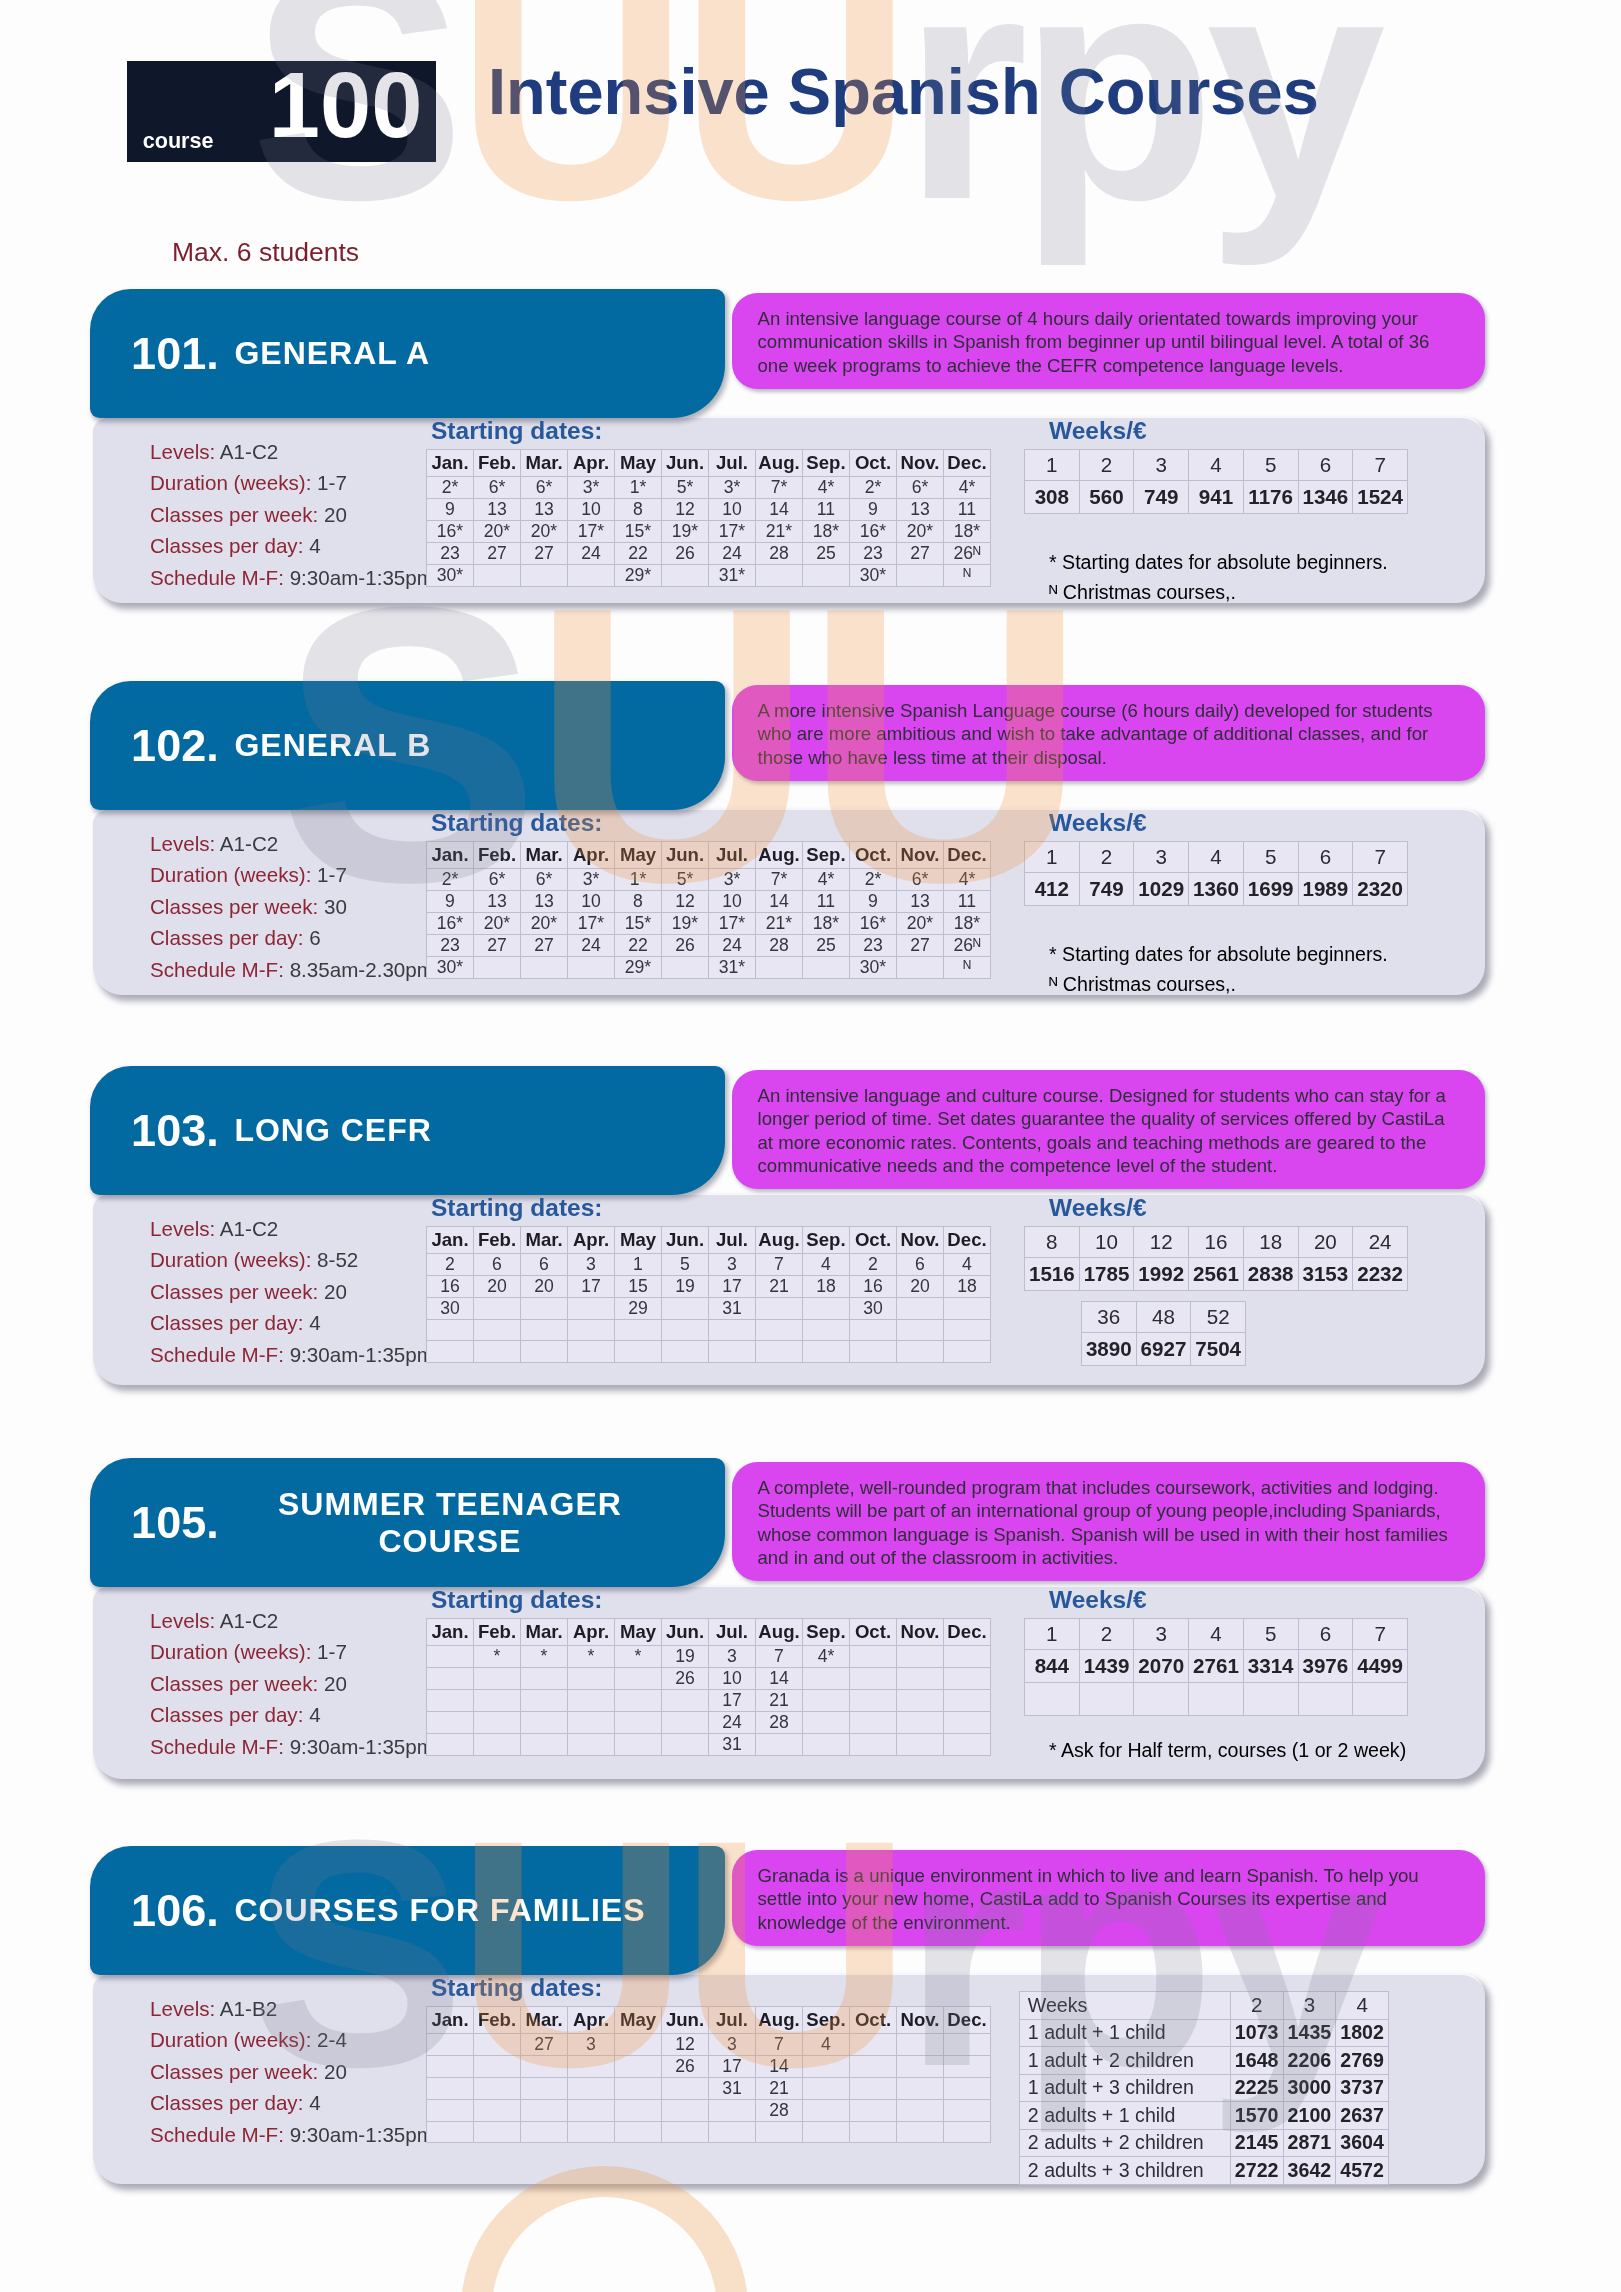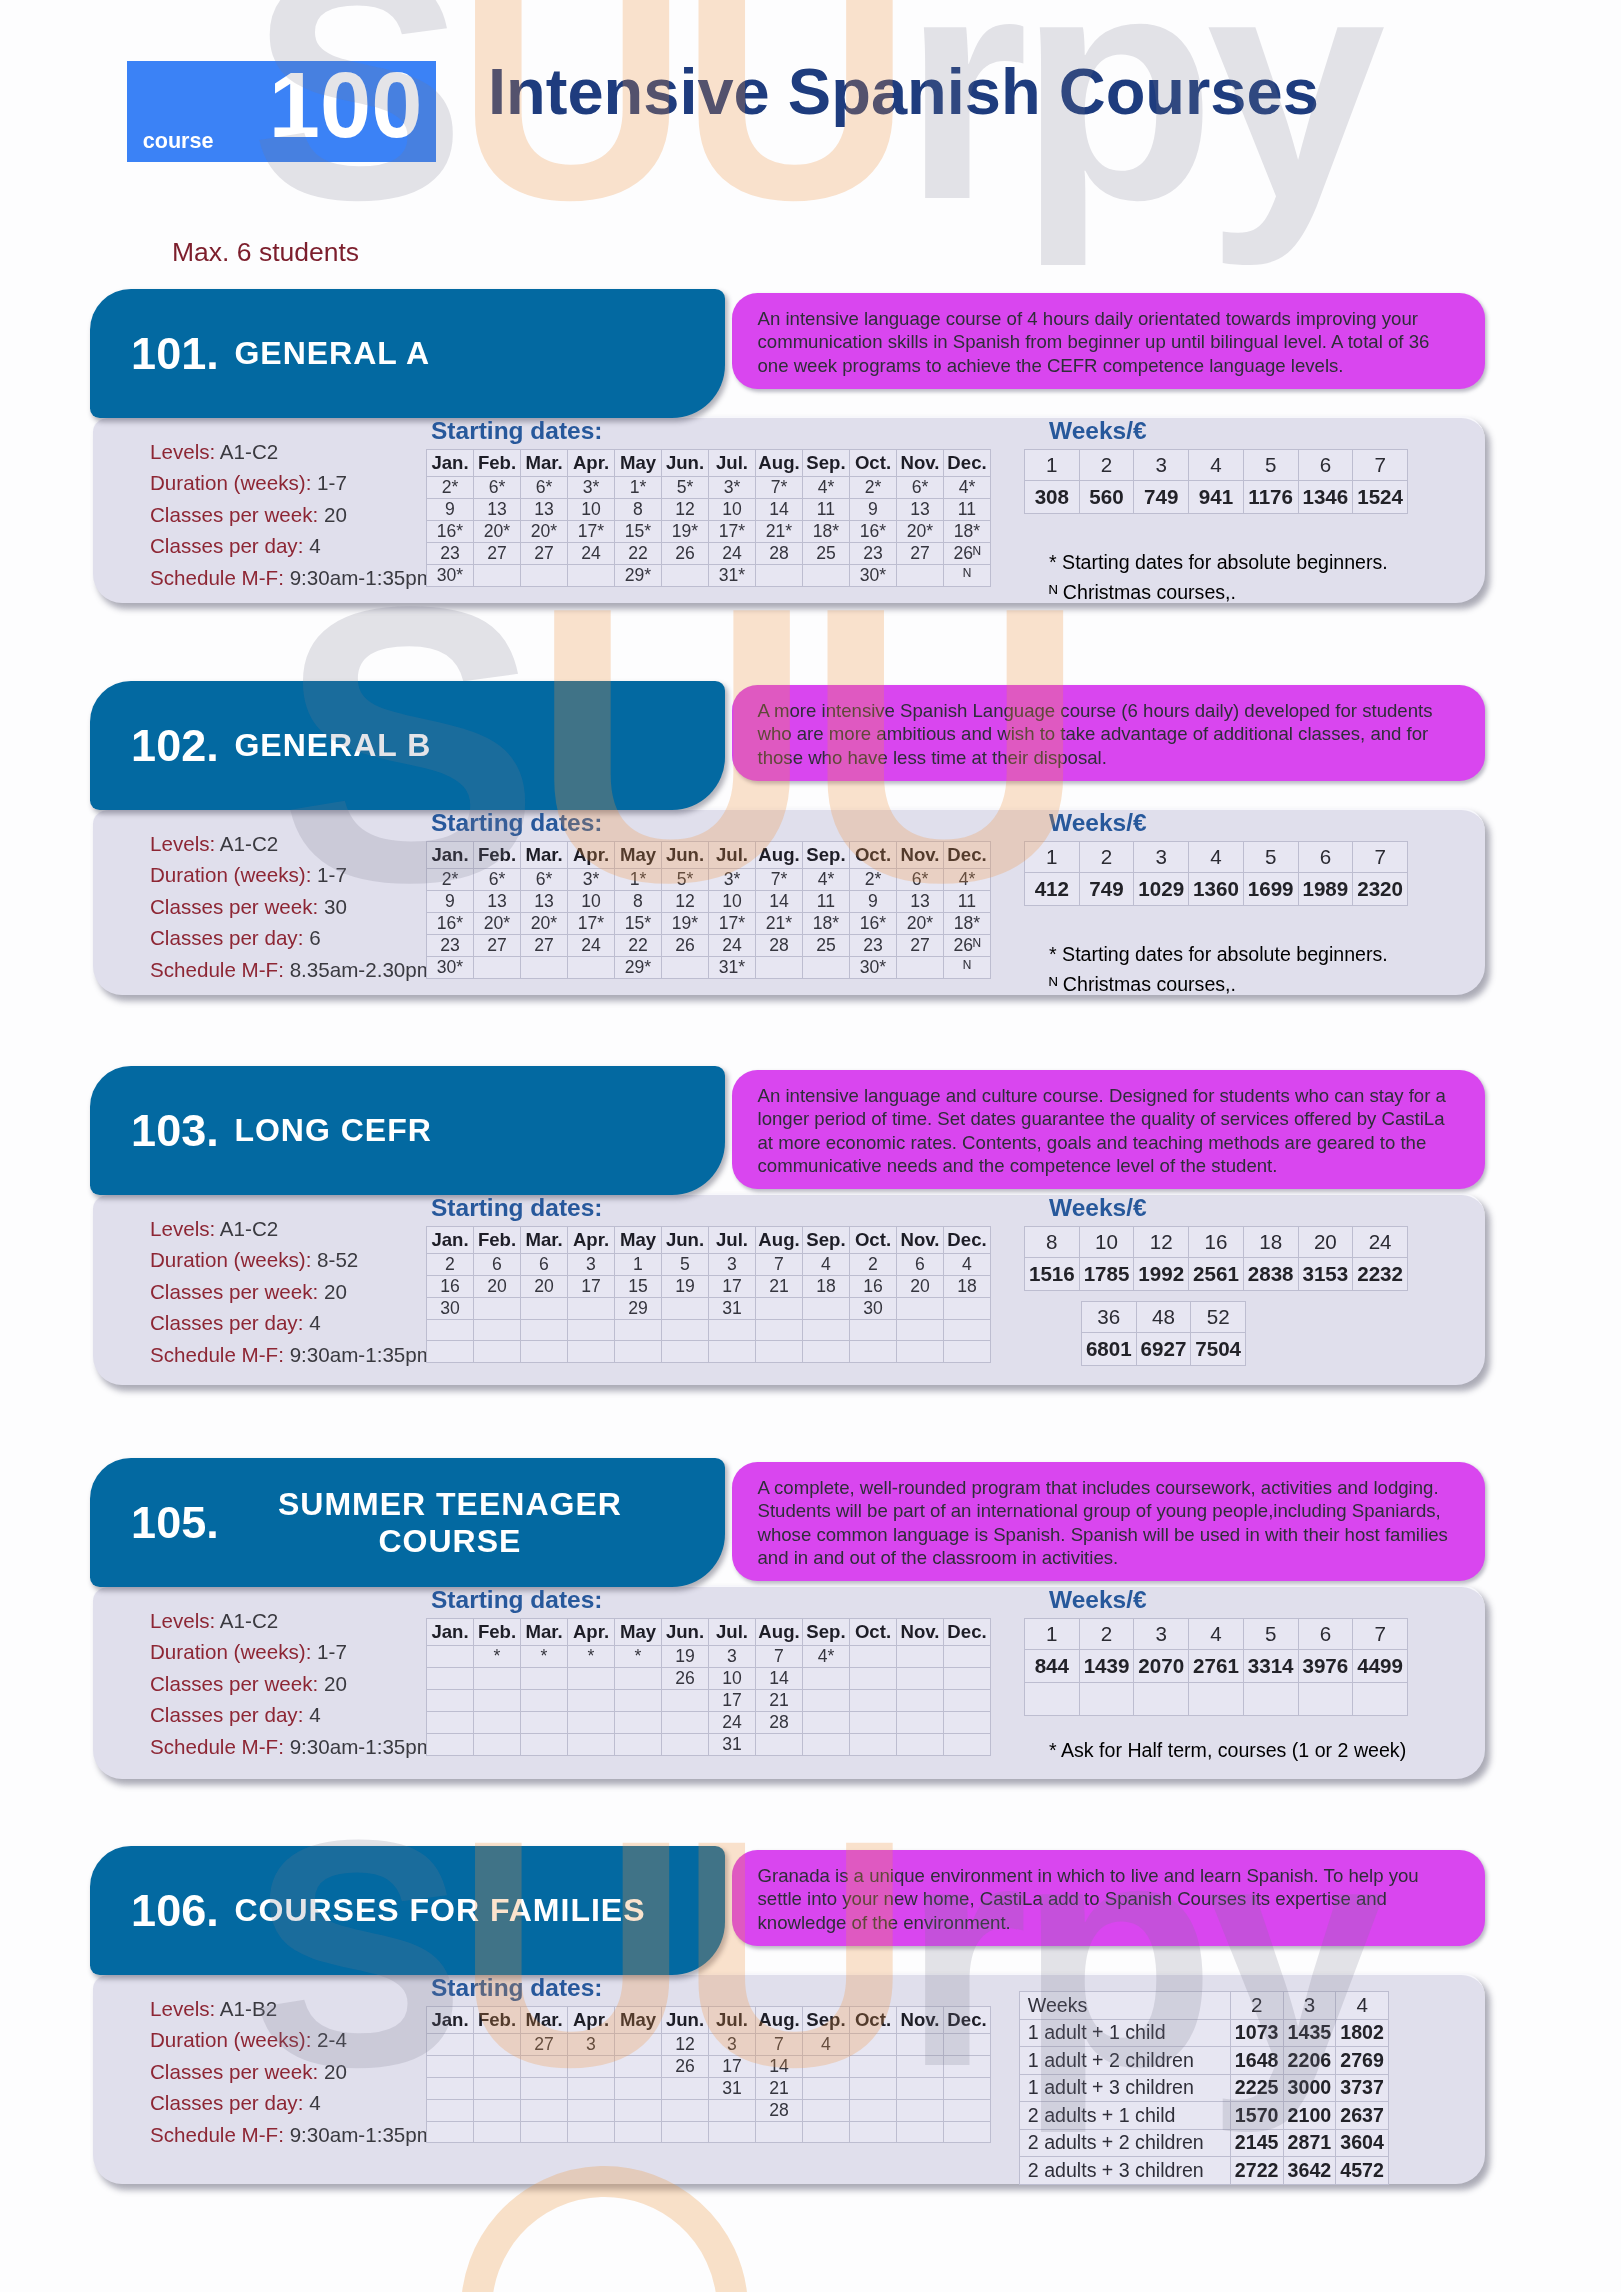--- a/index.html
+++ b/index.html
@@ -1,21 +1,21 @@
 <!DOCTYPE html>
 <html><head>
 <meta charset="utf-8">
 <style>
   html,body { margin:0; padding:0; }
   body { font-family:"Liberation Sans", sans-serif; background:#ffffff; }
   .page { position:relative; width:1621px; height:2293px; background:#fdfdfe; overflow:hidden; }
 
   
   .hdr-box { position:absolute; left:127px; top:61px; width:309px; height:101px;
-             background:#3b82f6; }
+             background:#0f172a; }
   .hdr-course { position:absolute; left:15.7px; bottom:7.8px; color:#fff; font-size:21.6px; font-weight:bold; }
   .hdr-num { position:absolute; right:13.7px; top:-5.9px; color:#fff; font-size:92px; font-weight:bold; line-height:1.1; }
   .page-title { position:absolute; left:488px; top:54px; font-size:65px; font-weight:bold;
                 color:#1e3c7e; letter-spacing:0px; white-space:nowrap; }
   .subtitle { position:absolute; left:172px; top:194px; font-size:26.5px; color:#7c1e2c;margin-top:43px; }
 
   
   .course-section { position:absolute; left:93px; width:1392px; }
   .body-panel { position:absolute; left:0; top:127px; right:0; bottom:0;
                 background:#e0dfec; border-radius:15.7px 23.5px 29px 29px;
@@ -494,21 +494,21 @@
     <table class="price-table2">
         <thead>
           <tr>
             <th>36</th>
             <th>48</th>
             <th>52</th>
           </tr>
         </thead>
         <tbody>
           <tr>
-            <td>6801</td>
+            <td>3890</td>
             <td>6927</td>
             <td>7504</td>
           </tr>
         </tbody>
       </table>
   </section>
 
   <section class="course-section" style="top:1458px;height:321px;">
     <div class="body-panel"></div>
     <div class="banner">

